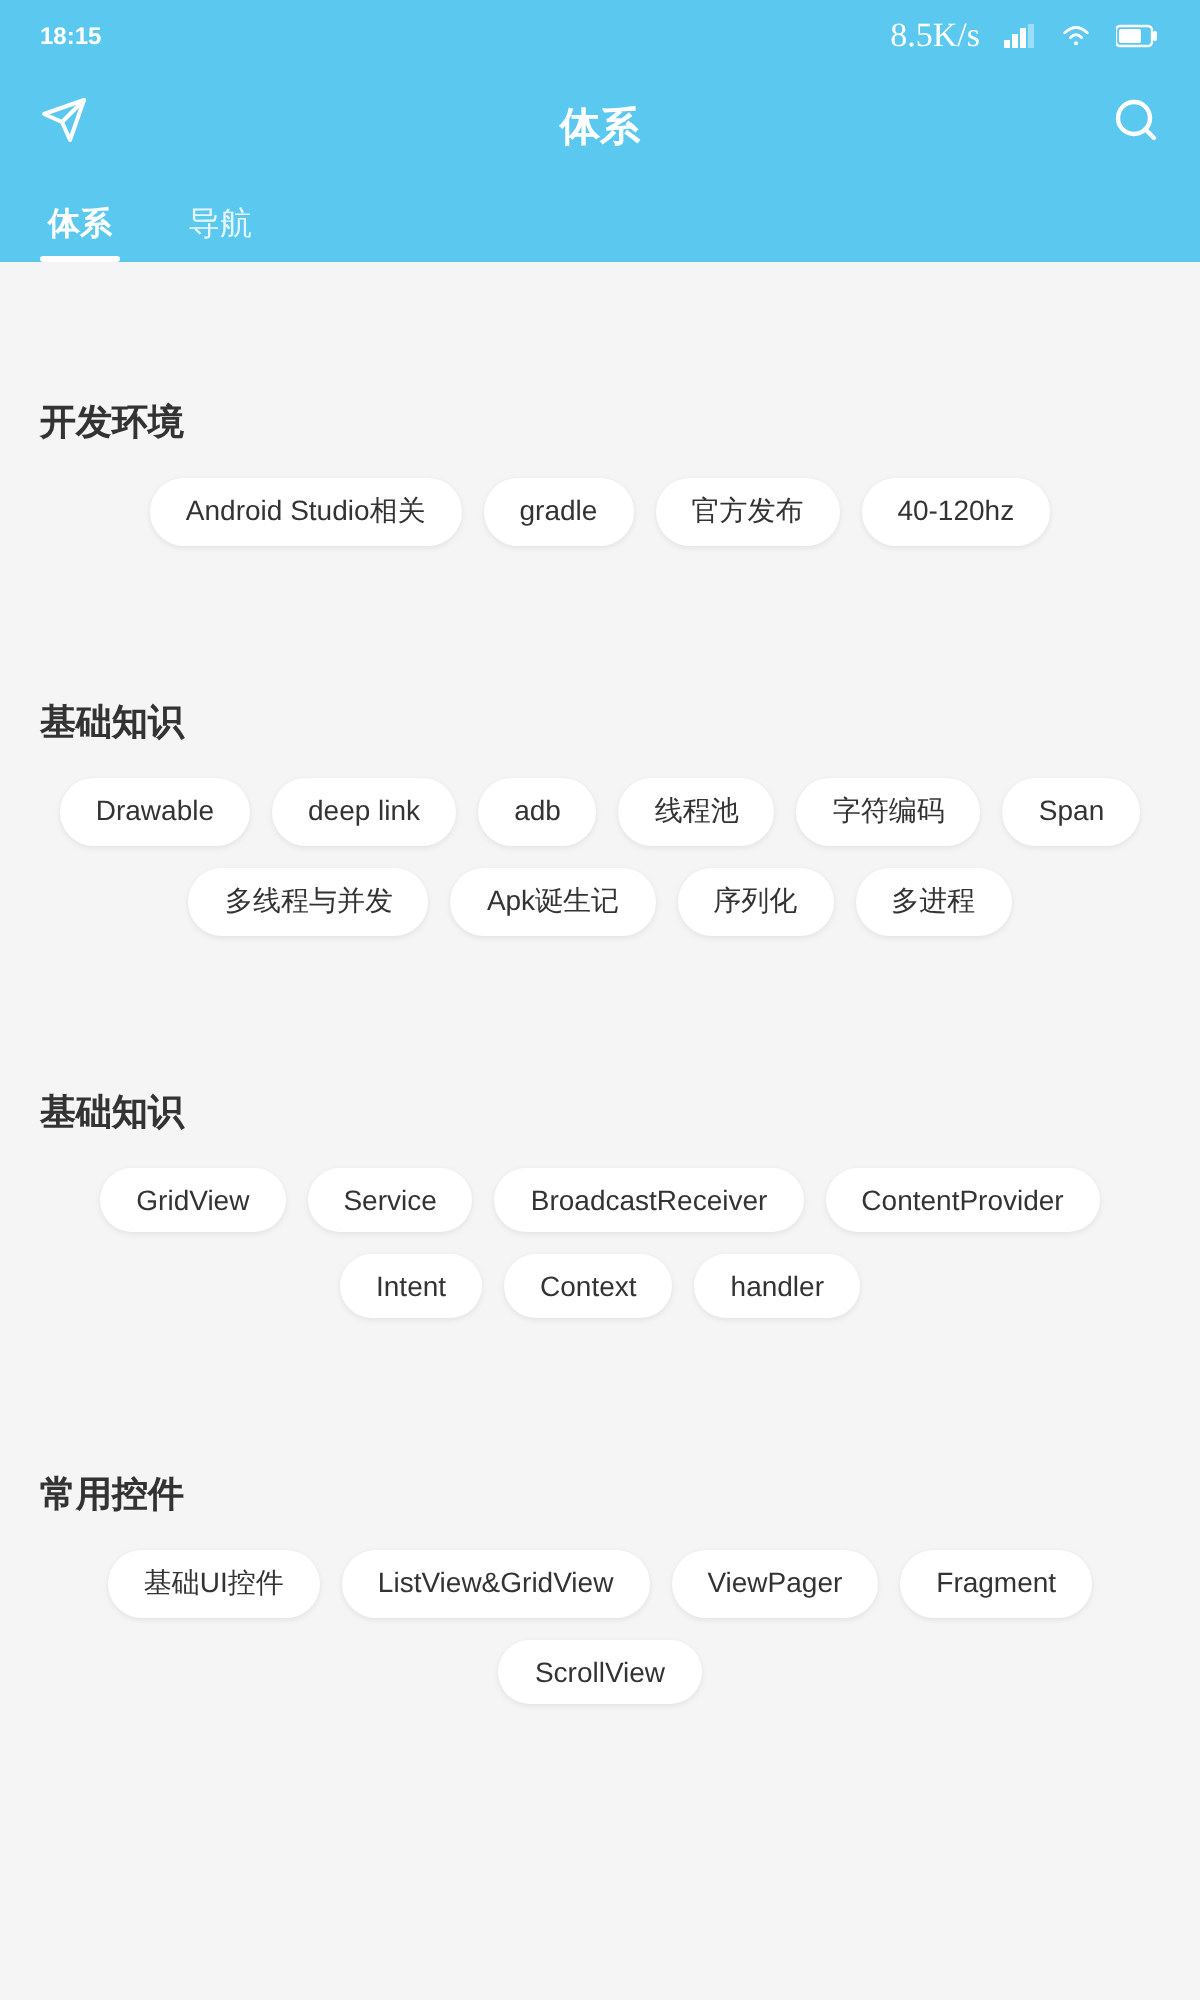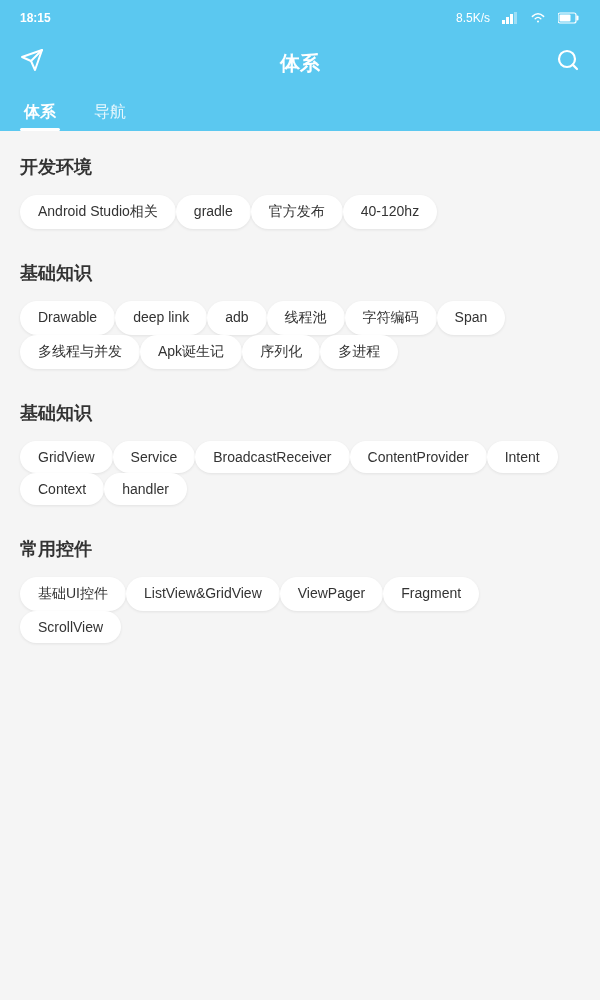--- a/index.html
+++ b/index.html
@@ -26,22 +26,23 @@
     }
     .status-time {
       font-size: 12px;
       font-weight: 600;
       color: #fff;
     }
     .status-right {
       display: flex;
       align-items: center;
       gap: 12px;
-      font-size: 12px;
-      color: #fff;
+      font-size: 17px;
+      color: #fff;
+      font-family: Liberation Serif, serif;
     }
 
     
     .header {
       background: #5bc8f0;
       display: flex;
       align-items: center;
       justify-content: space-between;
       padding: 10px 20px 14px;
       height: 58px;
@@ -100,25 +101,27 @@
     
     .section {
       padding-top: 24px;
       padding-bottom: 8px;
     }
     .section-title {
       font-size: 18px;
       font-weight: 600;
       color: #333;
       margin-bottom: 16px;
+      margin-top: 44px;
     }
     .tags {
       display: flex;
       flex-wrap: wrap;
-      gap: 0;
+      gap: 11px;
+      justify-content: center;
     }
     .tag {
       background: #fff;
       border-radius: 20px;
       padding: 8px 18px;
       font-size: 14px;
       color: #333;
       cursor: pointer;
       box-shadow: 0 1px 3px rgba(0,0,0,0.08);
       white-space: nowrap;

